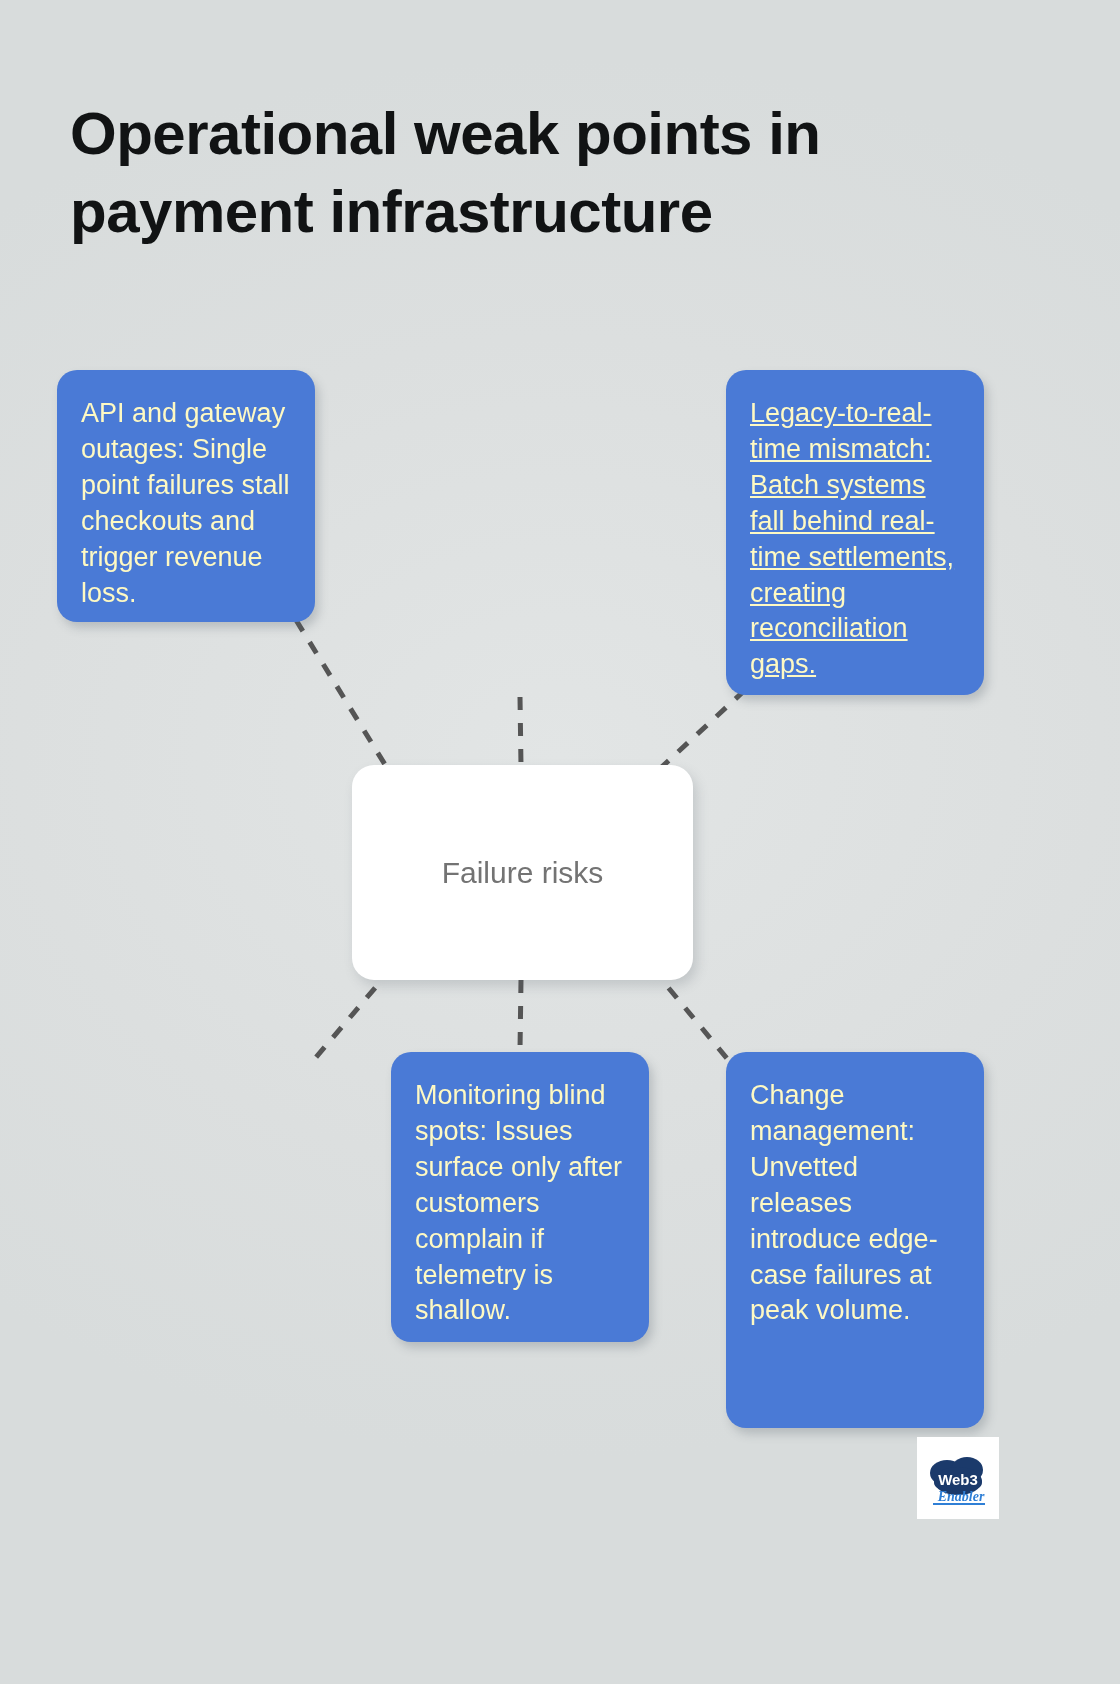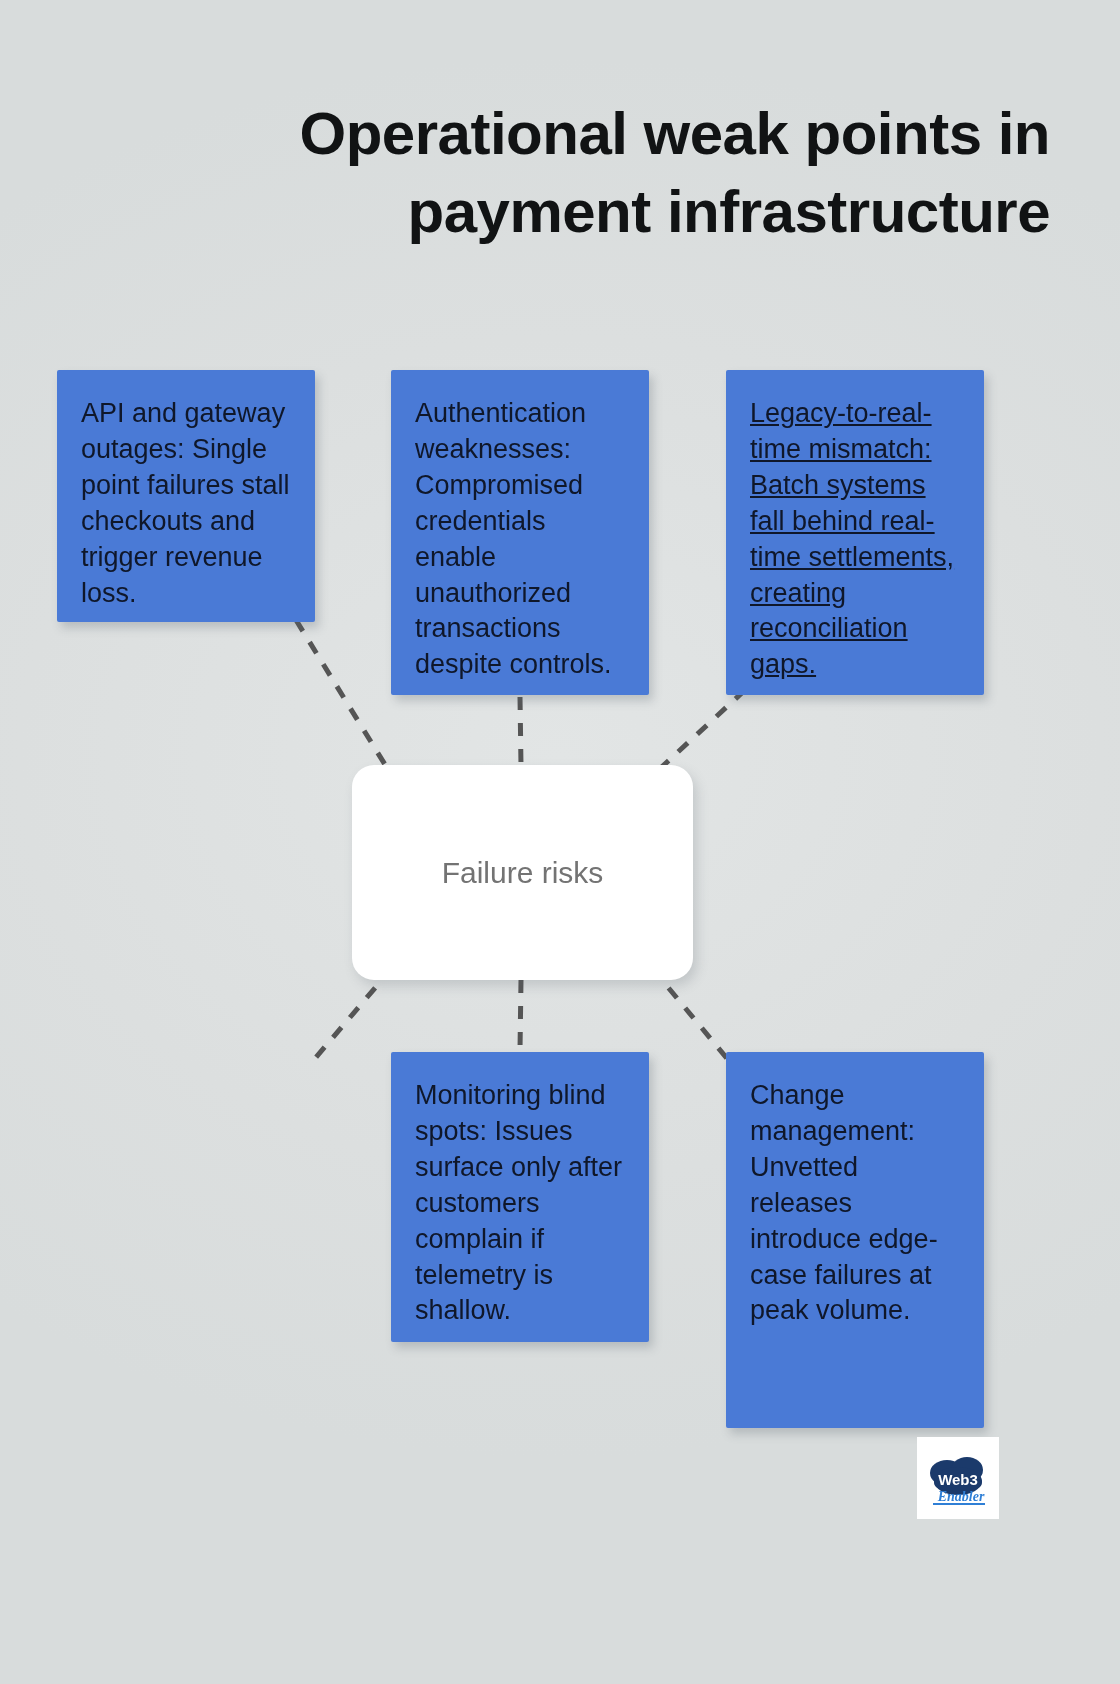--- a/index.html
+++ b/index.html
@@ -20,21 +20,21 @@
     background:
       radial-gradient(ellipse 900px 700px at 50% 45%, #e2e5e5 0%, #dcdfdf 60%, #d8dcdc 100%);
   }
 
   
   .title {
     position: absolute;
     left: 70px;
     top: 95px;
     width: 980px;
-    text-align: right;
+    text-align: left;
     font-size: 60px;
     line-height: 1.3;
     font-weight: bold;
     color: #111314;
     letter-spacing: -0.5px;
   }
 
   
   .connectors {
     position: absolute;
@@ -43,22 +43,22 @@
     width: 1120px;
     height: 1684px;
     pointer-events: none;
   }
 
   
   .card {
     position: absolute;
     box-sizing: border-box;
     background: #4a7ad6;
-    border-radius: 2px;
-    color: #0f172a;
+    border-radius: 20px;
+    color: #fef9c3;
     font-size: 27px;
     line-height: 1.33;
     padding: 26px 24px 26px 24px;
     box-shadow: 4px 6px 10px rgba(90,100,110,0.28);
   }
   .card-text {
     display: block;
   }
 
   .card.c1 { left: 57px;  top: 370px;  width: 258px; height: 252px; }
@@ -119,23 +119,20 @@
 
     <line x1="521" y1="980" x2="520" y2="1050" stroke="#555555" stroke-width="5" stroke-dasharray="13 13" stroke-linecap="butt"></line>
 
     <line x1="652" y1="968" x2="730" y2="1062" stroke="#555555" stroke-width="5" stroke-dasharray="13 13" stroke-linecap="butt"></line>
   </svg>
 
   <div class="card c1">
     <span class="card-text">API and gateway outages: Single point failures stall checkouts and trigger revenue loss.</span>
   </div>
 
-  <div class="card c2">
-    <span class="card-text">Authentication weaknesses: Compromised credentials enable unauthorized transactions despite controls.</span>
-  </div>
 
   <div class="card c3">
     <span class="card-text">Legacy-to-real-time mismatch: Batch systems fall behind real-time settlements, creating reconciliation gaps.</span>
   </div>
 
   <div class="hub">
     <span class="hub-label">Failure risks</span>
   </div>
 
 

